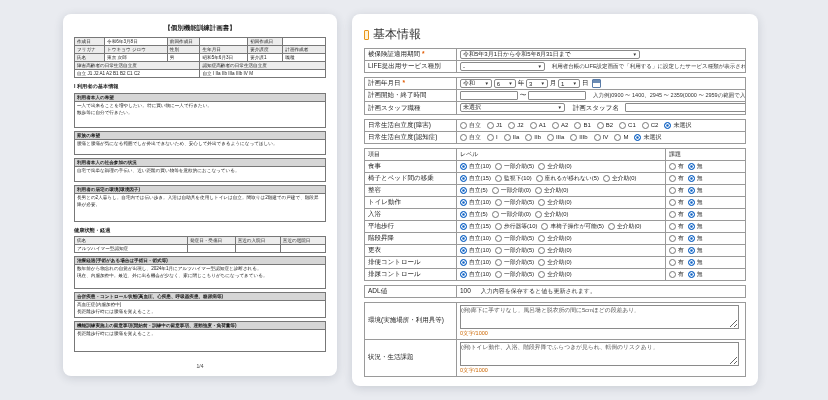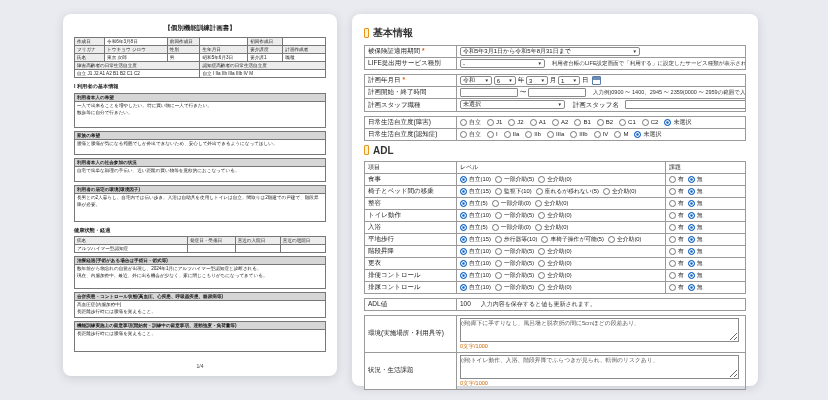--- a/index.html
+++ b/index.html
@@ -36,21 +36,21 @@
     white-space:pre-line; line-height:1.5;
   }
   .doc-box.h0{min-height:26px}.doc-box.h1{min-height:15px}.doc-box.h2{min-height:15px}.doc-box.h3{min-height:28px}
   .doc-box.g0{min-height:24px}.doc-box.g1{min-height:16px}.doc-box.g2{min-height:22px}
   .doc-page { position:absolute; bottom:7px; left:0; right:0; text-align:center; font-size:5px; color:#444; }
   .aut-vals { white-space:pre; }
   
   #form-card { left:352px; top:14px; width:406px; height:372px; padding:10px 12px; }
   .sec { display:flex; align-items:center; gap:4px; margin:2px 0 5px; }
   .sec-marker { width:5px; height:10px; border:1px solid #e8941a; background:#fff3d6; border-radius:1px; }
-  .sec-title { font-weight:bold; font-size:10px; color:#333; }
+  .sec-title { font-weight:normal; font-size:12px; color:#333; }
   table.ftbl { width:100%; border-collapse:collapse; table-layout:fixed; margin-bottom:4px; }
   table.ftbl td { border:1px solid #9a9a9a; font-size:6.5px; padding:1px 3px; height:11px; vertical-align:middle; white-space:nowrap; overflow:hidden; }
   td.flabel { width:92px; background:#fff; }
   .req { color:#e05a00; margin-left:2px; font-weight:bold; }
   .sel {
     display:inline-flex; align-items:center; justify-content:space-between;
     border:1px solid #8a8a8a; border-radius:2px; background:#fff;
     height:9px; padding:0 2px; font-size:6px; vertical-align:middle; gap:2px;
   }
   .sel .arrow { font-size:4.5px; color:#333; }
@@ -328,24 +328,20 @@
               <span class="rd"></span>
               <span class="olab">M</span>
             </span><span class="opt">
               <span class="rd sel-rd"></span>
               <span class="olab">未選択</span>
             </span></td>
         </tr>
       </tbody>
   </table>
 
-  <div class="sec">
-    <span class="sec-marker"></span>
-    <span class="sec-title">ADL</span>
-  </div>
 
   <table class="ftbl" id="adl-tbl">
     <tbody id="adl-body">
         <tr class="hd">
           <td class="c-item">項目</td>
           <td>レベル</td>
           <td class="c-issue">課題</td>
         </tr>
         <tr>
           <td class="c-item">食事</td>

